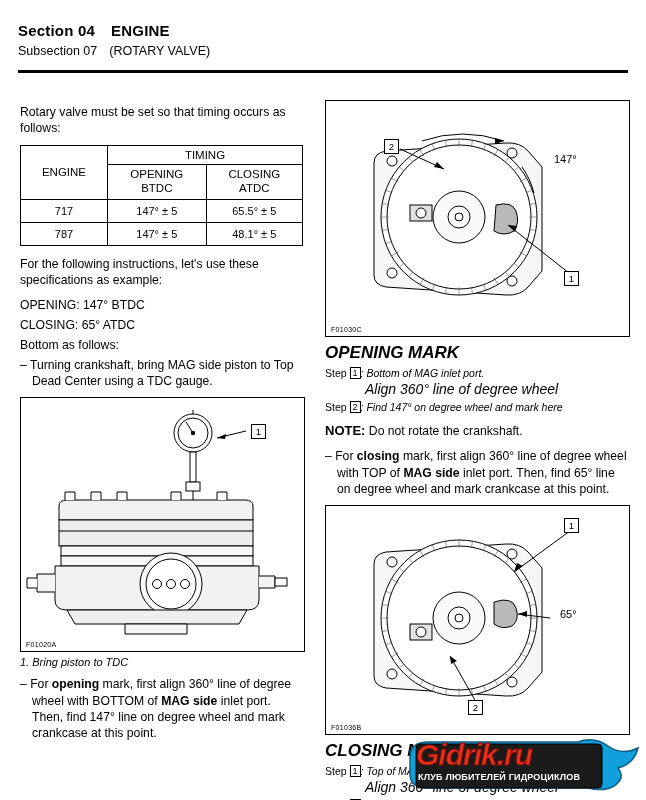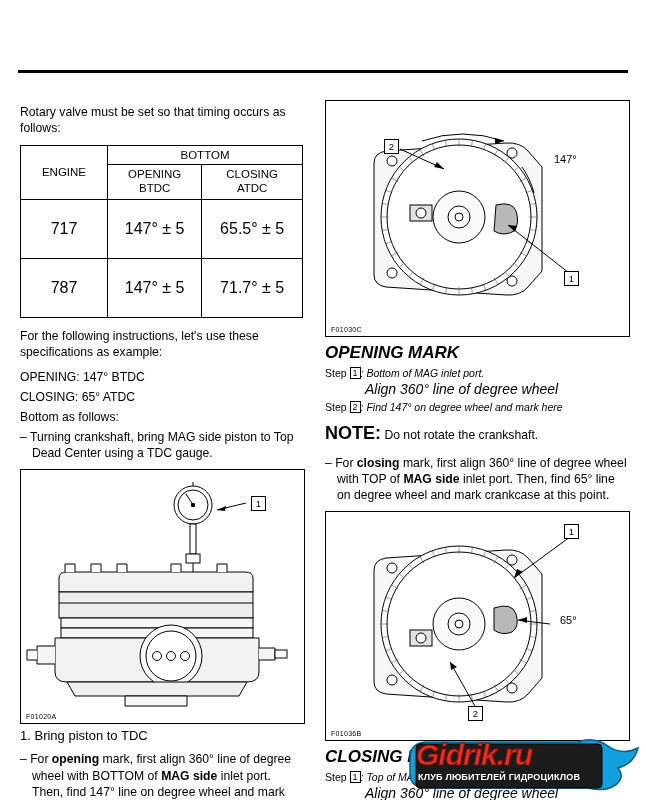--- a/index.html
+++ b/index.html
@@ -29,26 +29,26 @@
   p.t.tight{margin-bottom:4px;}
   .hang{font-size:12.2px;line-height:1.32;margin:0 0 8px 0;padding-left:12px;text-indent:-12px;}
   .bold{font-weight:bold;}
 
   
   table.spec{border-collapse:collapse;width:283px;margin:6px 0 10px 0;}
   table.spec td,table.spec th{border:1px solid #000;text-align:center;font-size:11.5px;padding:3px 2px;font-weight:normal;}
   table.spec .hdr-timing{font-size:11.5px;padding:3px 0;}
   table.spec .eng-cell{width:82px;}
   table.spec .two-line{line-height:1.2;}
-  table.spec .val{font-size:16px;padding:20px 2px;}
+  table.spec .val{font-size:11px;padding:5px 2px;}
 
   
   .fig{border:1px solid #000;background:#fff;position:relative;}
   .figcode{position:absolute;left:5px;bottom:3px;font-size:7px;font-family:"Liberation Sans",sans-serif;letter-spacing:.3px;}
-  .figcap{font-size:13px;margin:4px 0 8px 0;padding-left:13px;text-indent:-13px;}
+  .figcap{font-size:11px;font-style:italic;margin:4px 0 8px 0;padding-left:13px;text-indent:-13px;}
 
   
   .step{font-size:10.5px;font-style:italic;margin:4px 0 1px 0;line-height:1.25;}
   .step .lbl{font-style:normal;}
   .boxnum{display:inline-block;border:1px solid #000;padding:0 2px;font-size:9px;font-style:normal;line-height:10px;vertical-align:1px;}
   .stepind{padding-left:40px;font-size:14px;font-style:italic;margin:0 0 3px 0;}
   .figtitle{font-size:17px;font-style:italic;font-weight:bold;margin:6px 0 3px 0;}
 
   
   .callout{position:absolute;border:1px solid #000;background:#fff;font-size:9.5px;
@@ -59,51 +59,59 @@
   .wm-text{position:absolute;left:8px;top:10px;font-size:30px;font-weight:bold;font-style:italic;
            color:#e8301e;letter-spacing:-1px;font-family:"Liberation Sans",sans-serif;
            -webkit-text-stroke:1px #7a1108;}
   .wm-sub{position:absolute;left:10px;top:44px;font-size:9px;color:#fff;font-weight:bold;letter-spacing:.2px;}
 </style>
 </head>
 <body>
 
 <div class="page">
 
+  <div class="header">
+    <div class="hdr-line1">
+      <span class="sec">Section 04</span><span>ENGINE</span>
+    </div>
+    <div class="hdr-line2">
+      <span class="sub">Subsection 07</span><span>(ROTARY VALVE)</span>
+    </div>
+  </div>
   <div class="hdr-rule"></div>
 
   <div class="colL">
 
     <p class="t">Rotary valve must be set so that timing occurs as follows:</p>
 
     <table class="spec">
       <tbody>
           <tr>
         <td class="eng-cell" rowspan="2">ENGINE</td>
-        <td class="hdr-timing" colspan="2">BOTTOM</td>
+        <td class="hdr-timing" colspan="2">TIMING</td>
       </tr>
       <tr>
         <td class="two-line">
           <span>OPENING</span><br>
           <span>BTDC</span>
         </td>
         <td class="two-line">
           <span>CLOSING</span><br>
           <span>ATDC</span>
         </td>
       </tr>
       <tr>
         <td class="val">717</td>
         <td class="val">147° ± 5</td>
         <td class="val">65.5° ± 5</td>
       </tr>
       <tr>
         <td class="val">787</td>
         <td class="val">147° ± 5</td>
-        <td class="val">71.7° ± 5</td>
+        <td class="val">48.1° ± 5</td>
       </tr>
     </tbody>
       </table>
 
     <p class="t">For the following instructions, let's use these specifications as example:</p>
     <p class="t tight">OPENING: 147° BTDC</p>
     <p class="t tight">CLOSING: 65° ATDC</p>
     <p class="t tight">Bottom as follows:</p>
     <p class="hang">– Turning crankshaft, bring MAG side piston to Top Dead Center using a TDC gauge.</p>
 
@@ -324,21 +332,21 @@
       <span class="lbl">Step</span>
       <span class="boxnum">1</span><span>: Bottom of MAG inlet port.</span>
     </p>
     <p class="stepind">Align 360° line of degree wheel</p>
     <p class="step" style="margin-bottom:8px;">
       <span class="lbl">Step</span>
       <span class="boxnum">2</span><span>: Find 147° on degree wheel and mark here</span>
     </p>
 
     <p class="t">
-      <span class="bold" style="font-size:18px;">NOTE:</span><span> Do not rotate the crankshaft.</span>
+      <span class="bold" style="font-size:13px;">NOTE:</span><span> Do not rotate the crankshaft.</span>
     </p>
 
     <p class="hang" style="padding-left:12px;text-indent:-12px;">
       <span>– For </span><span class="bold">closing</span><span> mark, first align 360° line of degree wheel with TOP of </span><span class="bold">MAG side</span><span> inlet port. Then, find 65° line on degree wheel and mark crankcase at this point.</span>
     </p>
 
     <div class="fig" style="width:303px;height:228px;margin-top:2px;">
       <svg width="301" height="226" viewBox="0 0 301 226">
         <g stroke="#000" fill="none" stroke-width="1">
           <path d="M48 58 q0 -10 12 -12 l120 -8 q14 -1 22 8 l14 16 l0 104 l-14 16 q-8 9 -22 8 l-120 -8 q-12 -2 -12 -12 z" fill="#f7f7f7"></path>

